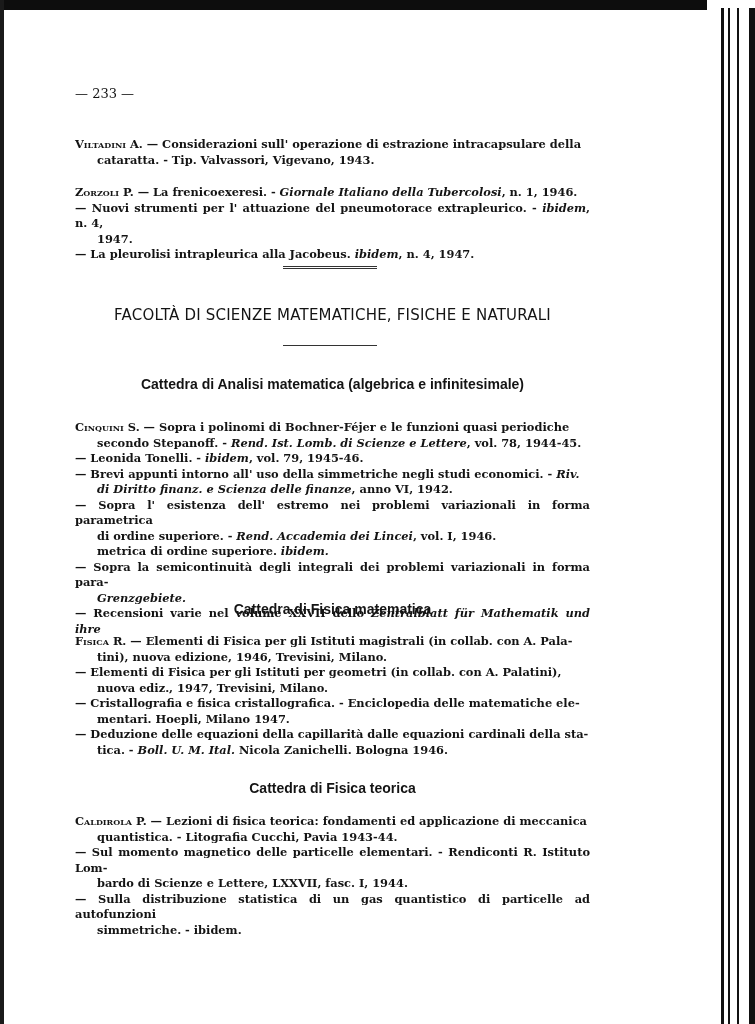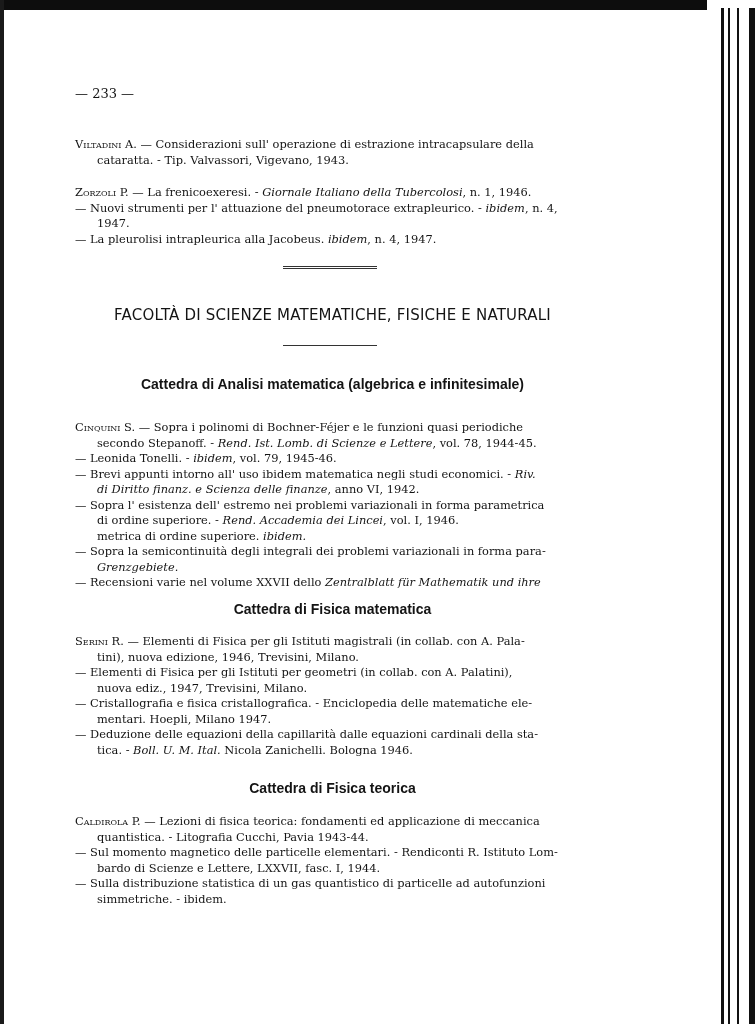--- a/index.html
+++ b/index.html
@@ -9,21 +9,21 @@
     font-family: "DejaVu Serif", "Liberation Serif", serif;
     color: #141414;
   }
   .topbar { position: absolute; left: 0; top: 0; width: 755px; height: 10px; background: #0d0d0d; }
   .leftedge { position: absolute; left: 0; top: 0; width: 4px; height: 1024px; background: #1a1a1a; }
   .binding { position: absolute; top: 0; right: 0; width: 48px; height: 1024px; background: #fff; }
   .binding .l { position: absolute; top: 8px; bottom: 0; background: #111; }
   .page { position: absolute; left: 75px; top: 0; width: 515px; }
   .pagenum { position: absolute; left: 0; width: 515px; top: 86px; text-align: left; font-size: 13px; }
   .entry { position: absolute; left: 0; width: 515px; font-size: 11.4px; line-height: 15.5px; text-align: justify; }
-  .entry .line { display: block; }
+  .entry .line { display: block; font-weight: bold; }
   .indent { padding-left: 22px; }
   .author { font-variant: small-caps; }
   .it { font-style: italic; margin-top: 26px; }
   .rule { position: absolute; height: 0; border-top: 1px solid #333; }
   .rule.double { border-top: 3px double #333; }
   .faculty { position: absolute; left: 0; width: 515px; top: 306px; text-align: center; font-family: "DejaVu Sans", "Liberation Sans", sans-serif; font-weight: normal; font-size: 15px; letter-spacing: 0.2px; }
   .chair { position: absolute; left: 0; width: 515px; text-align: center; font-family: Liberation Sans, sans-serif; font-weight: bold; font-size: 14px; }
 </style>
 </head>
 <body>
@@ -56,33 +56,33 @@
 
   <div class="faculty">FACOLTÀ DI SCIENZE MATEMATICHE, FISICHE E NATURALI</div>
 
   <div class="rule" style="top:345px;left:208px;width:94px;"></div>
 
   <div class="chair" style="top:376px">Cattedra di Analisi matematica  (algebrica e infinitesimale)</div>
   <div class="entry" style="top:420px">
     <span class="line"><span class="author">Cinquini S.</span><span> — Sopra i polinomi di Bochner-Féjer e le funzioni quasi periodiche</span></span>
     <span class="line indent"><span>secondo Stepanoff. - </span><span class="it">Rend. Ist. Lomb. di Scienze e Lettere</span><span>, vol. 78, 1944-45.</span></span>
     <span class="line"><span>— Leonida Tonelli. - </span><span class="it">ibidem</span><span>, vol. 79, 1945-46.</span></span>
-    <span class="line"><span>— Brevi appunti intorno all' uso ibidem matematica negli studi economici. - </span><span class="it">Riv.</span></span>
+    <span class="line"><span>— Brevi appunti intorno all' uso della simmetriche negli studi economici. - </span><span class="it">Riv.</span></span>
     <span class="line indent"><span class="it">di Diritto finanz. e Scienza delle finanze</span><span>, anno VI, 1942.</span></span>
     <span class="line">— Sopra l' esistenza dell' estremo nei problemi variazionali in forma parametrica</span>
     <span class="line indent"><span>di ordine superiore. - </span><span class="it">Rend. Accademia dei Lincei</span><span>, vol. I, 1946.</span></span>
     <span class="line indent"><span>metrica di ordine superiore. </span><span class="it">ibidem.</span></span>
     <span class="line">— Sopra la semicontinuità degli integrali dei problemi variazionali in forma para-</span>
     <span class="line indent"><span class="it">Grenzgebiete.</span></span>
     <span class="line"><span>— Recensioni varie nel volume XXVII dello </span><span class="it">Zentralblatt für Mathematik und ihre</span></span>
   </div>
 
   <div class="chair" style="top:601px">Cattedra di Fisica matematica</div>
   <div class="entry" style="top:634px">
-    <span class="line"><span class="author">Serini R.</span><span> — Elementi di Fisica per gli Istituti magistrali (in collab. con A. Pala-</span></span>
+    <span class="line"><span class="author">Fisica R.</span><span> — Elementi di Fisica per gli Istituti magistrali (in collab. con A. Pala-</span></span>
     <span class="line indent">tini), nuova edizione, 1946, Trevisini, Milano.</span>
     <span class="line">— Elementi di Fisica per gli Istituti per geometri (in collab. con A. Palatini),</span>
     <span class="line indent">nuova ediz., 1947, Trevisini, Milano.</span>
     <span class="line">— Cristallografia e fisica cristallografica. - Enciclopedia delle matematiche ele-</span>
     <span class="line indent">mentari. Hoepli, Milano 1947.</span>
     <span class="line">— Deduzione delle equazioni della capillarità dalle equazioni cardinali della sta-</span>
     <span class="line indent"><span>tica. - </span><span class="it">Boll. U. M. Ital.</span><span> Nicola Zanichelli. Bologna 1946.</span></span>
   </div>
 
   <div class="chair" style="top:780px">Cattedra di Fisica teorica</div>

